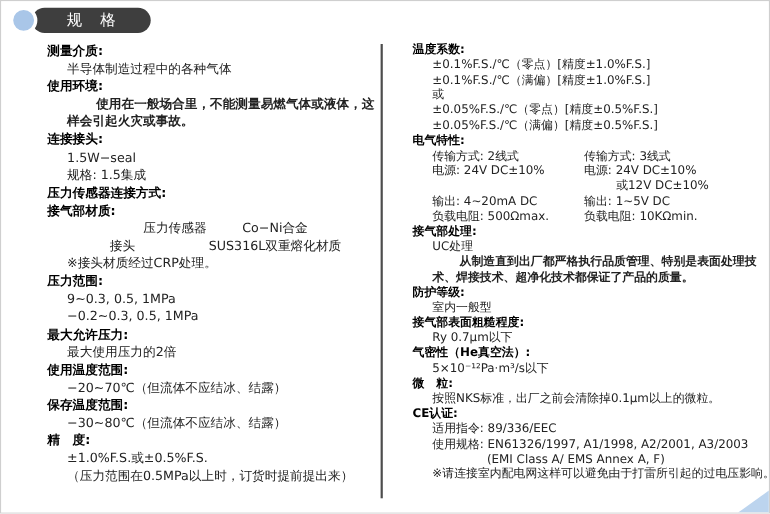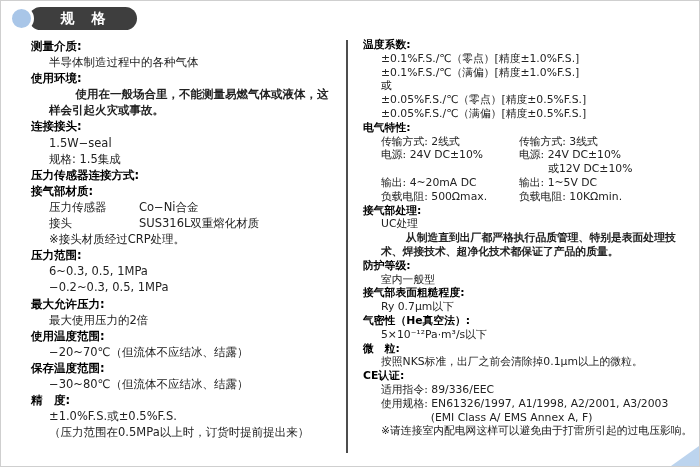--- a/index.html
+++ b/index.html
@@ -10,40 +10,40 @@
     box-sizing:border-box; border:1px solid #cfcfcf; overflow:hidden;
   }
 
   
   .badge { position:absolute; top:5px; left:8px; height:28px; width:140px; }
   .badge-pill {
     position:absolute; left:20px; top:1px; width:108px; height:23px;
     background:#3e3e3e; border-radius:12px;
     display:flex; align-items:center; justify-content:center;
   }
-  .badge-text { color:#fff; font-size:14px; font-weight:bold; letter-spacing:6px; padding-left:6px; }
+  .badge-text { color:#fff; font-size:14px; font-weight:normal; letter-spacing:6px; padding-left:6px; }
   .badge-circle {
     position:absolute; left:0; top:0; width:19px; height:19px; border-radius:50%;
     background:#a9c6e8; border:3px solid #ffffff; z-index:2;
   }
 
   
   .columns { position:absolute; top:37px; left:0; width:700px; height:430px; }
-  .col { position:absolute; top:0; color:#222; }
+  .col { position:absolute; top:0; color:#222;margin-left:12px; }
   .col-left  { left:30px;  width:306px; font-size:11.5px; line-height:16.1px; }
   .col-right { left:362px; width:332px; font-size:10.8px; line-height:13.8px; }
   .divider { position:absolute; left:345px; top:2px; width:2px; height:413px; background:#4d4d4d; }
 
   .hd { font-weight:bold; color:#000; margin:0; }
   .ln, .para { margin:0; padding-left:18px; }
   .para.indent-first { text-indent:2.3em;font-weight:bold; }
   .hang { padding-left:calc(18px + 1em); text-indent:-1em; }
 
   
-  .mat-row { display:flex; padding-left:18px; }
+  .mat-row { display:flex; padding-left:18px;justify-content:center; }
   .mat-label { width:90px; flex:0 0 auto; }
 
   
   .erow { display:flex; padding-left:18px; min-height:13.8px; }
   .erow .c1 { width:138px; flex:0 0 auto; }
   .erow .c2 { flex:1; }
   .elec-rows .erow:nth-child(3) .c2 { padding-left:2.7em; }
   
   .ce-lines .ln:nth-child(3) { padding-left:calc(18px + 4.6em); }
 
@@ -97,21 +97,21 @@
         </div>
         <div class="mat-row">
           <span class="mat-label">接头</span>
           <span>SUS316L双重熔化材质</span>
         </div>
         <div class="ln">※接头材质经过CRP处理。</div>
       </section>
 
       <section>
         <div class="hd">压力范围:</div>
-        <div class="ln">6~0.3, 0.5, 1MPa</div>
+        <div class="ln">9~0.3, 0.5, 1MPa</div>
         <div class="ln">−0.2~0.3, 0.5, 1MPa</div>
       </section>
 
       <section>
         <div class="hd">最大允许压力:</div>
         <div class="ln">最大使用压力的2倍</div>
       </section>
 
       <section>
         <div class="hd">使用温度范围:</div>

